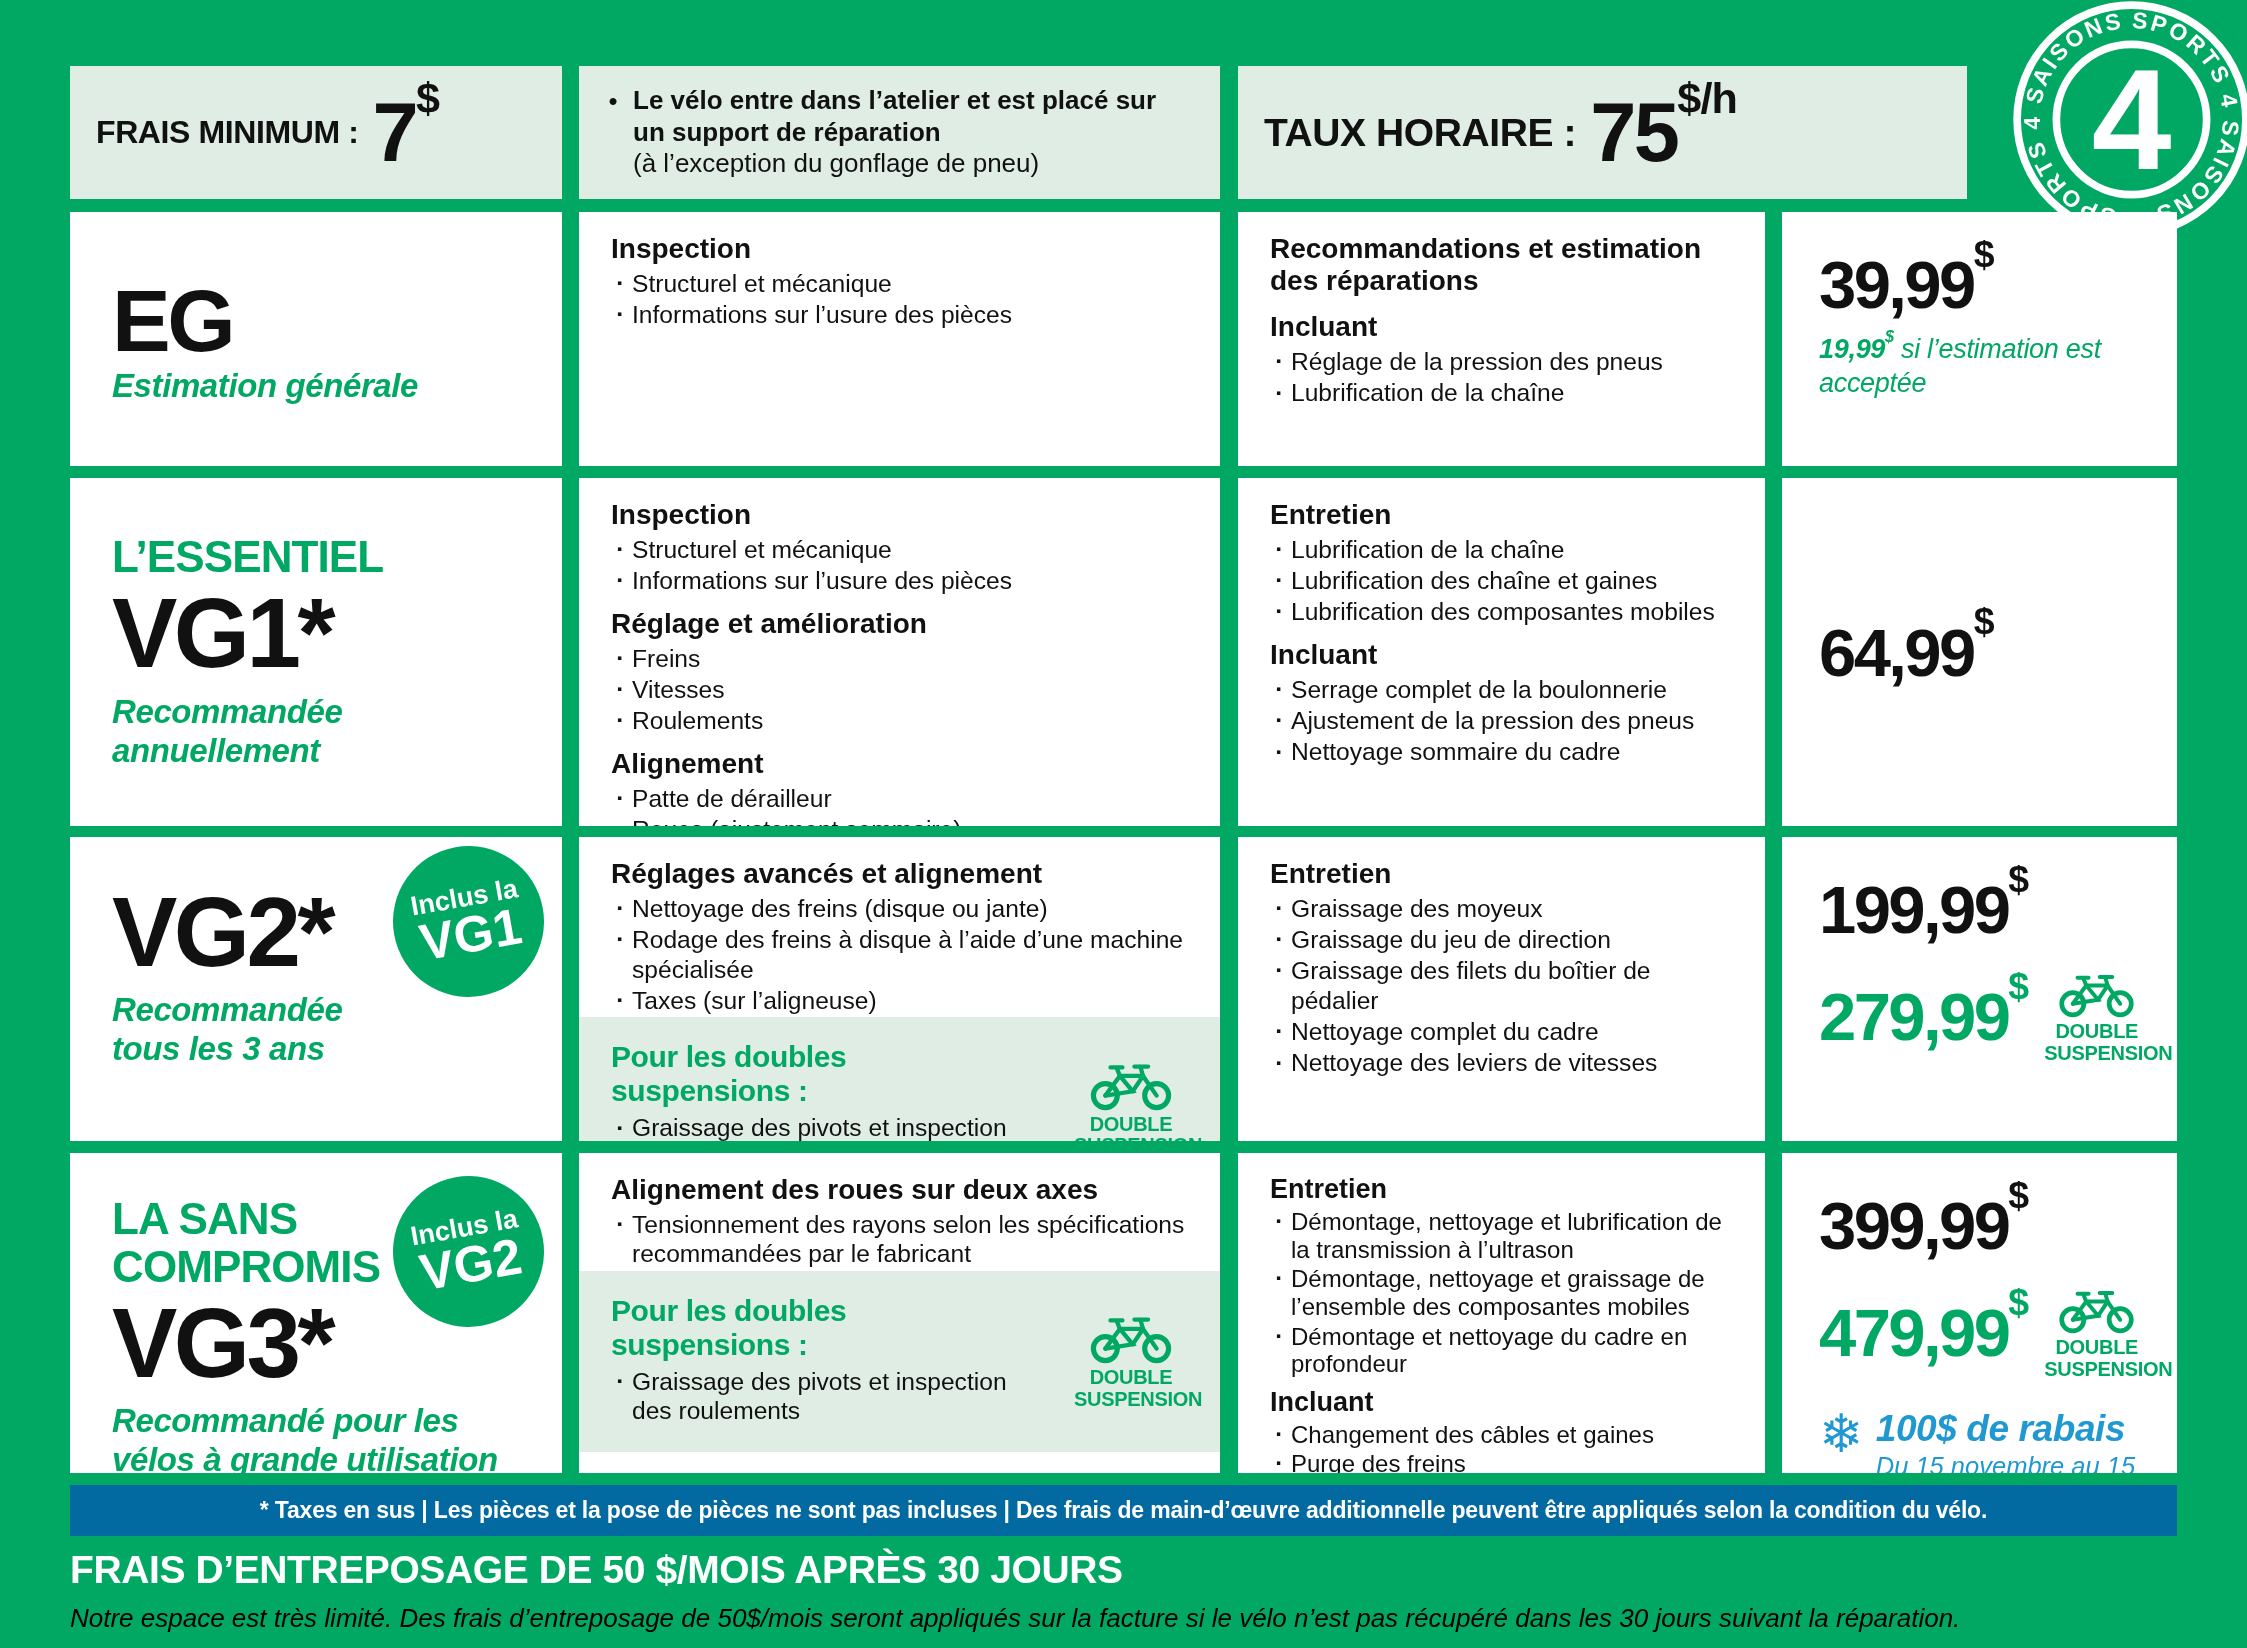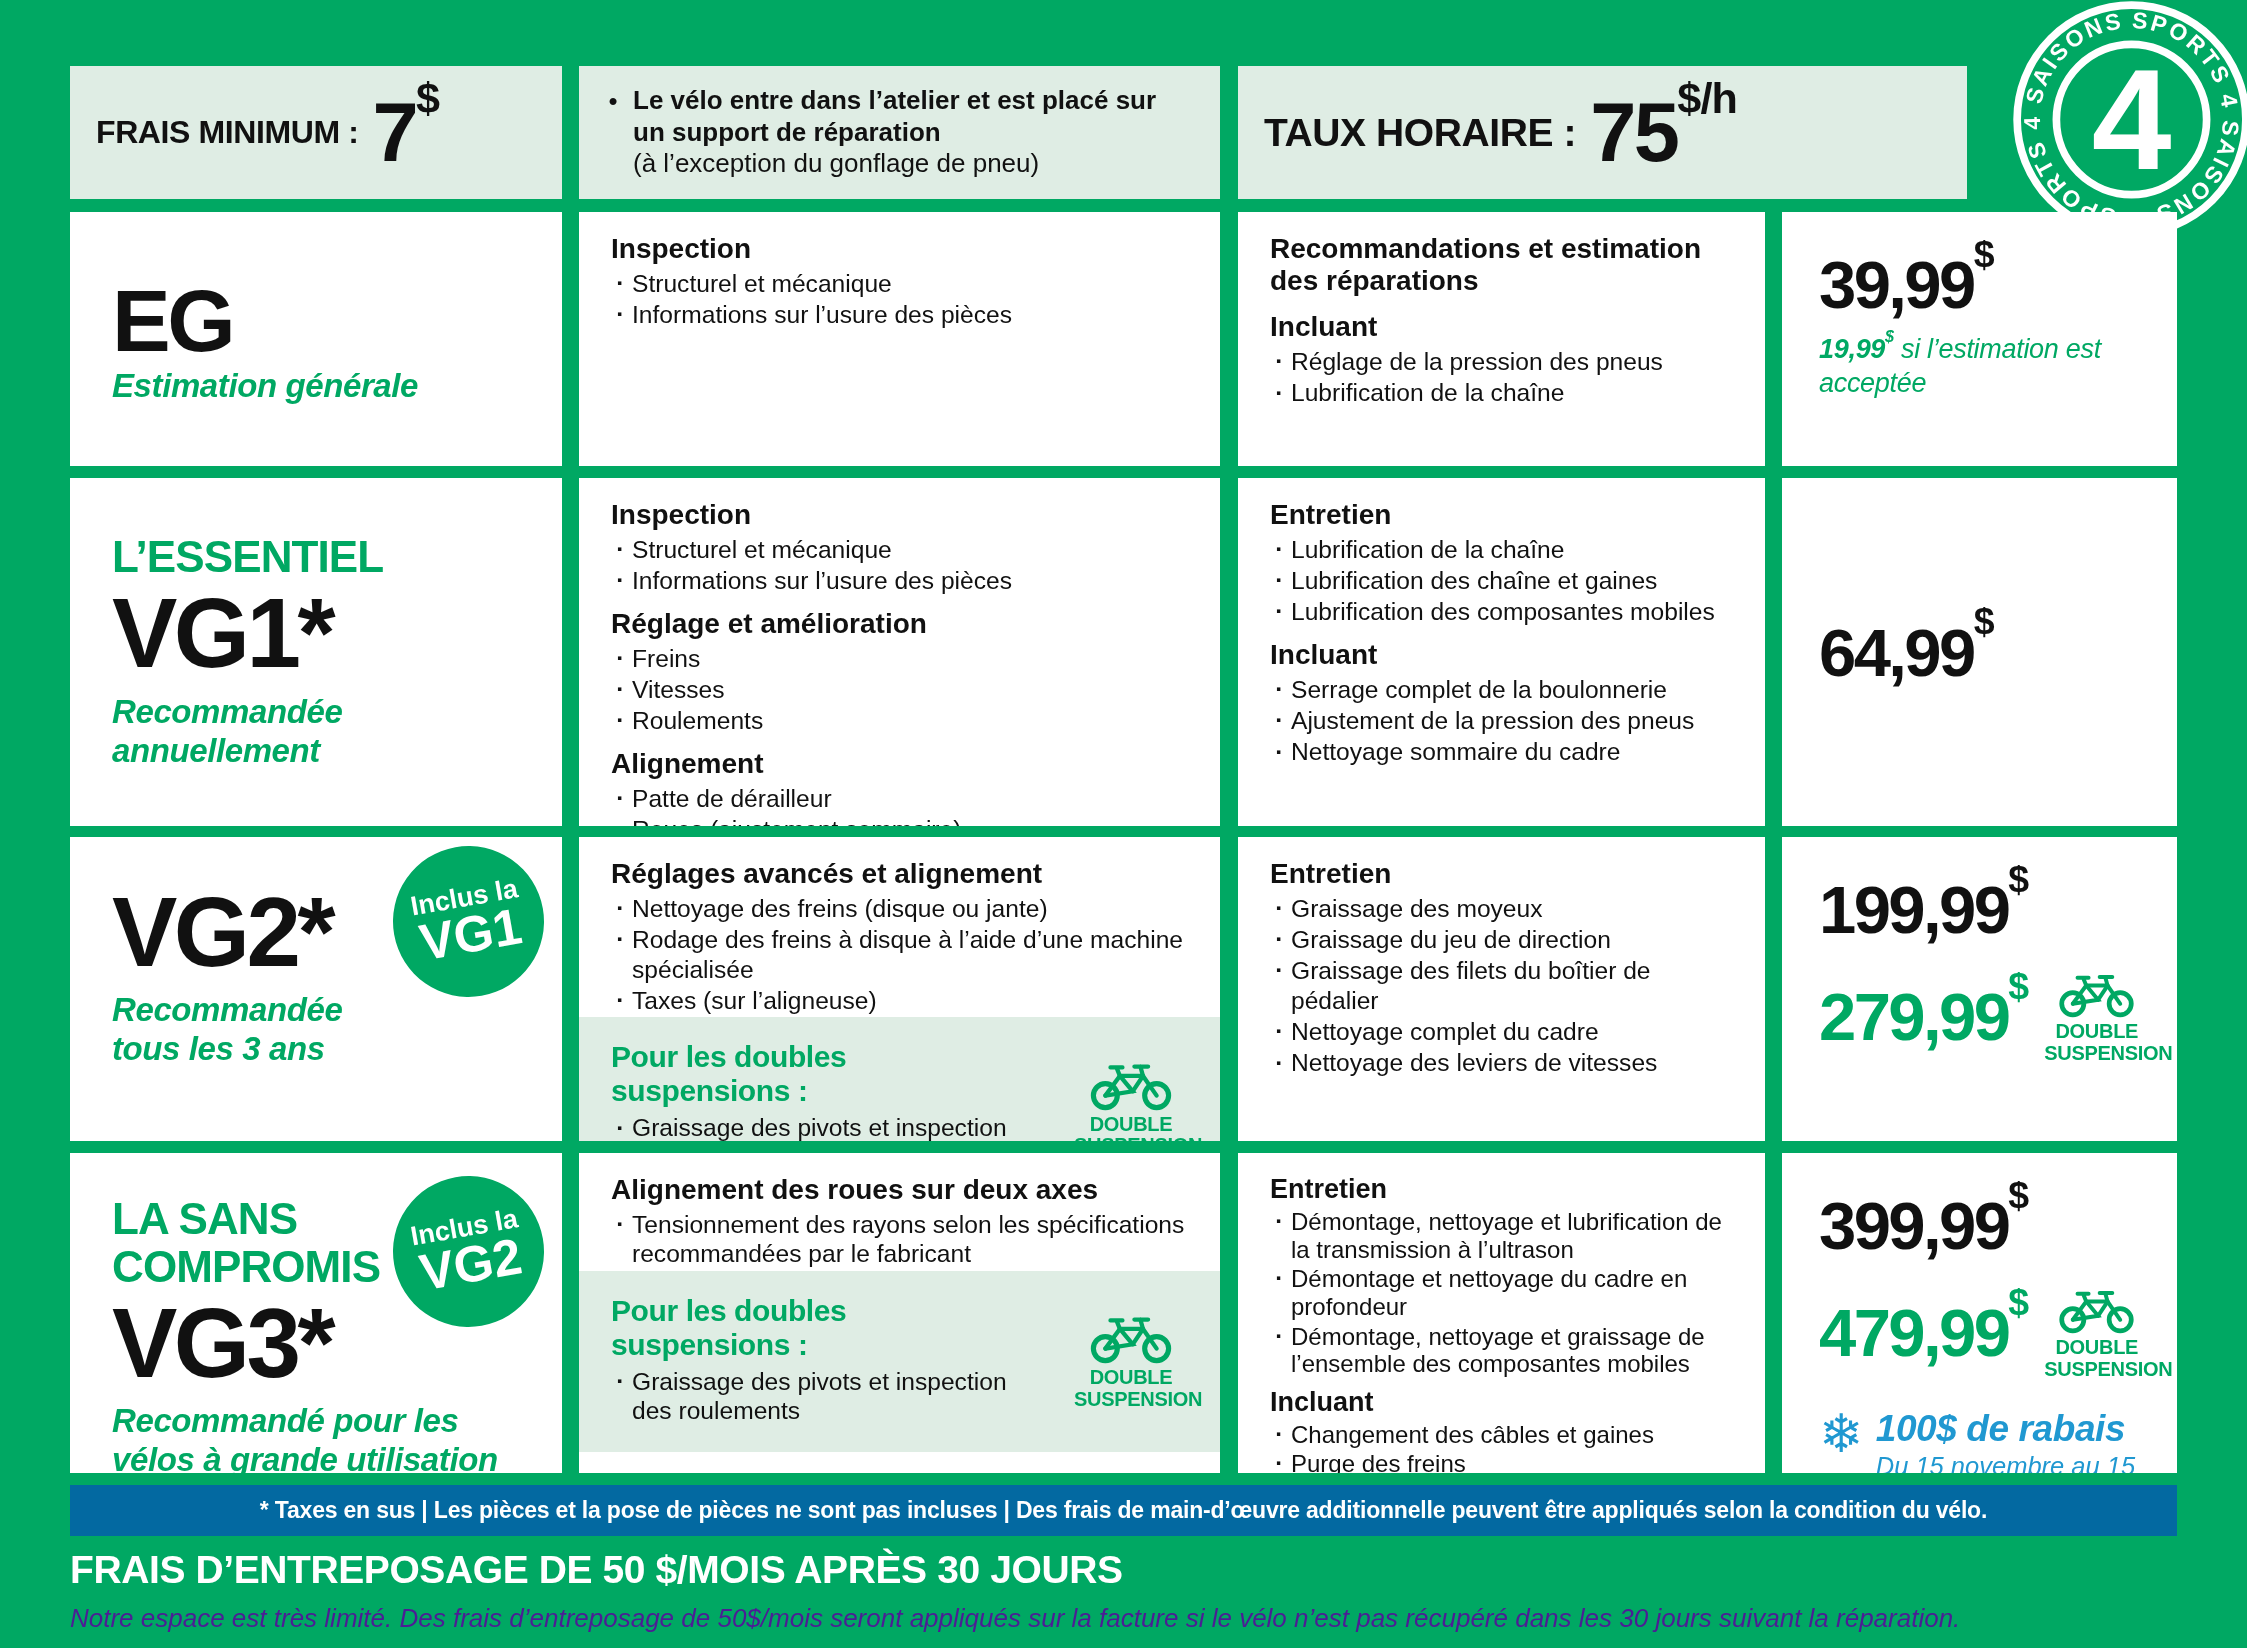--- a/index.html
+++ b/index.html
@@ -71,21 +71,21 @@
   .promo{display:flex;gap:12.3px;margin-top:30px;color:#2098d1;align-items:flex-start;}
   .promo-flake{font-size:53px;line-height:0.9;}
   .promo-title{font-size:37px;font-weight:bold;font-style:italic;line-height:1;letter-spacing:-0.4px;}
   .promo-sub{font-size:25.5px;font-style:italic;margin-top:5.3px;}
 
   
   .footbar{position:absolute;left:70px;top:1485px;width:2107px;height:51px;background:#0369a1;
            display:flex;align-items:center;justify-content:center;}
   .footbar span{color:#fff;font-size:23px;font-weight:bold;white-space:nowrap;letter-spacing:-0.2px;}
   .storage-title{position:absolute;left:70px;top:1548px;color:#fff;font-size:39px;font-weight:bold;letter-spacing:-0.4px;}
-  .storage-note{position:absolute;left:70px;top:1603px;color:#4c1d95;font-size:26px;font-style:italic;}
+  .storage-note{position:absolute;left:70px;top:1603px;color:#000000;font-size:26px;font-style:italic;}
 </style>
 </head>
 <body>
 
 <div class="cell hcell" style="left:70px;top:66px;width:492px;height:133px;">
   <span class="h-label">FRAIS MINIMUM :</span>
   <span class="h-num"><span>7</span><sup>$</sup></span>
 </div>
 
 <div class="cell hcell" style="left:579px;top:66px;width:641px;height:133px;">
@@ -333,22 +333,22 @@
       </div>
     </div>
   </div>
 </div>
 
 <div class="cell det tight" style="left:1238px;top:1153px;width:527px;height:320px;">
   <div class="sec">
     <div class="sec-h">Entretien</div>
     <ul>
       <li>Démontage, nettoyage et lubrification de la transmission à l’ultrason</li>
+      <li>Démontage, nettoyage et graissage de l’ensemble des composantes mobiles</li>
       <li>Démontage et nettoyage du cadre en profondeur</li>
-      <li>Démontage, nettoyage et graissage de l’ensemble des composantes mobiles</li>
     </ul>
   </div>
   <div class="sec">
     <div class="sec-h">Incluant</div>
     <ul>
       <li>Changement des câbles et gaines</li>
       <li>Purge des freins</li>
     </ul>
   </div>
 </div>

